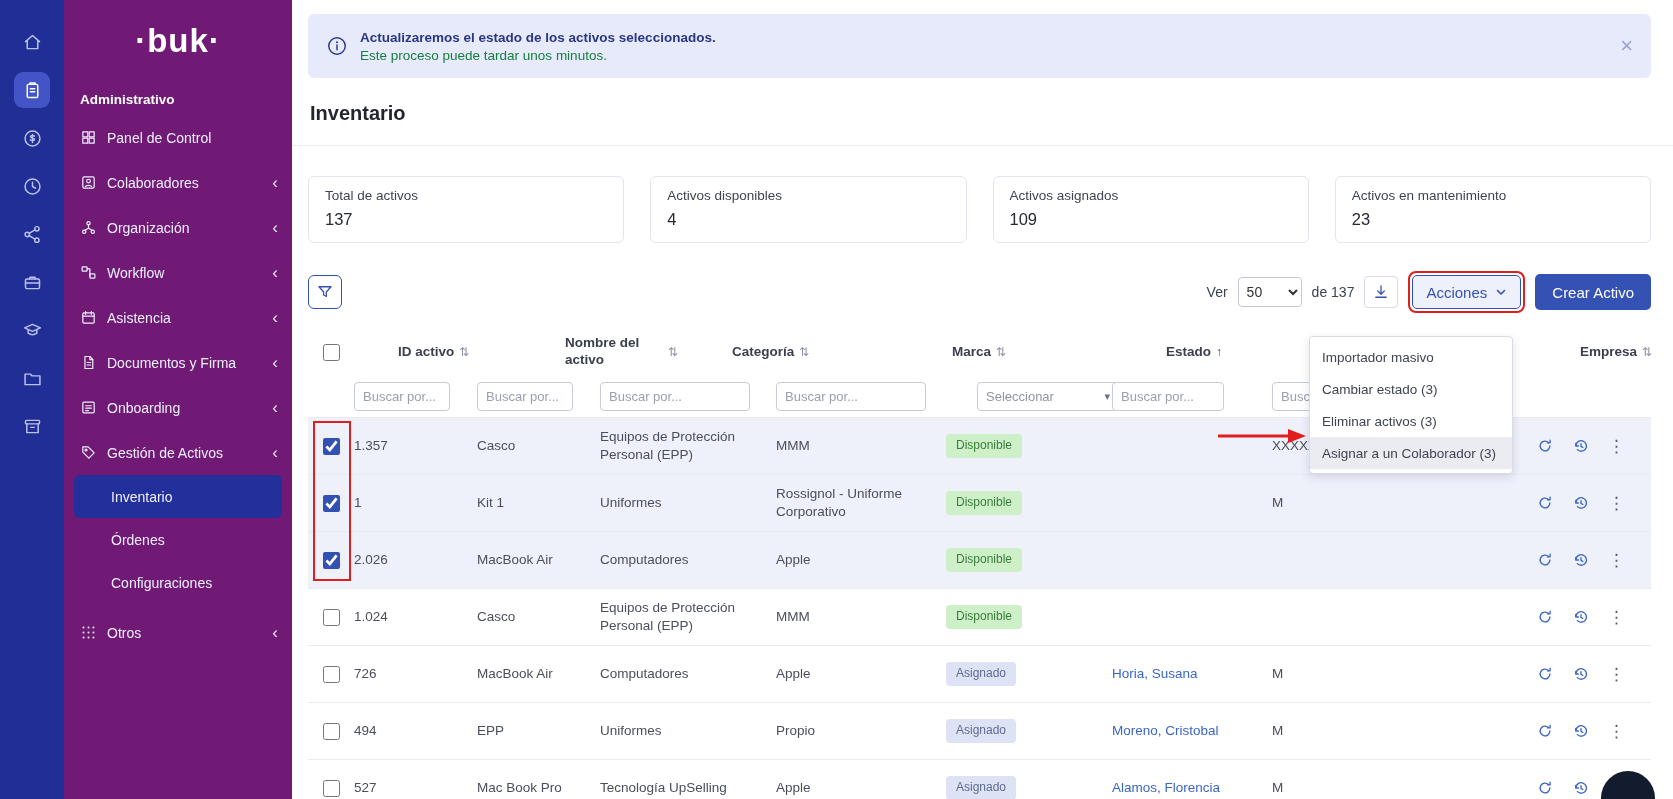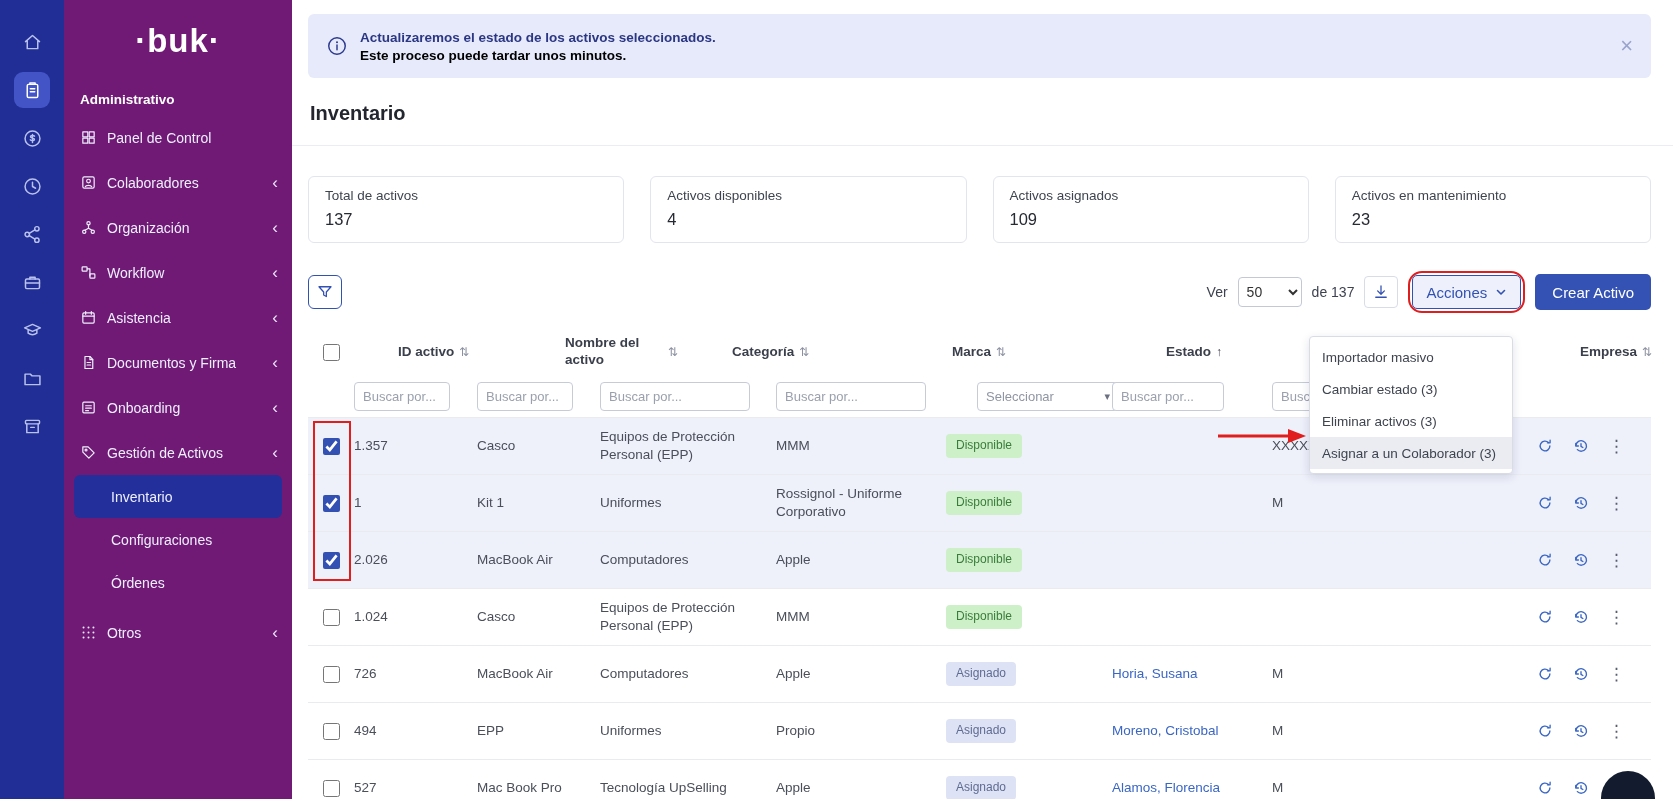--- a/index.html
+++ b/index.html
@@ -25,40 +25,40 @@
   .menu-gap { height:6px; }
 
   
   main { position:absolute; left:292px; top:0; right:0; bottom:0; padding:14px 22px 0 16px; background:#fff; }
 
   .banner { height:64px; background:#e6eafb; border-radius:6px; display:flex; align-items:center; padding:0 18px; gap:12px; }
   .banner-icon { color:#2d3a8f; flex:none; }
   .banner-icon svg { width:22px; height:22px; }
   .banner-text { font-size:13.5px; }
   .b1 { font-weight:bold; color:#2c3784; margin-bottom:3px; }
-  .b2 { color:#000000;font-weight:bold; }
+  .b2 { color:#15803d; }
   .banner-close { margin-left:auto; color:#9aa3cc; font-size:22px; cursor:pointer; line-height:1; }
 
   .page-title { font-size:20px; font-weight:600; color:#23262e; margin:24px 0 20px 2px; }
   .divider { border-top:1px solid #ecedf2; margin:0 -22px 0 -16px; }
 
   .stats { display:flex; gap:26px; margin-top:30px; }
   .stat-card { flex:1; border:1px solid #e2e5ee; border-radius:6px; padding:11px 16px 13px; background:#fff; }
   .stat-label { font-size:13.5px; color:#3e4450; }
   .stat-value { font-size:16.5px; color:#262a33; margin-top:7px; }
 
   .toolbar { display:flex; align-items:center; margin-top:28px; gap:10px; }
   .icon-btn { width:34px; height:34px; border:1px solid #3351b3; background:#fff; border-radius:6px; color:#3351b3; display:flex; align-items:center; justify-content:center; cursor:pointer; }
   .icon-btn svg { width:18px; height:18px; }
   .toolbar-spacer { flex:1; }
   .ver-label, .of-total { font-size:14px; color:#3c4250; }
   .ver-select { height:30px; width:64px; border:1px solid #c2c8d6; border-radius:4px; font-size:14px; color:#333; padding:0 4px; background:#fff; font-family:inherit; }
   .dl-btn { width:34px; height:32px; border:1px solid #d8dce8; border-radius:4px; background:#fff; color:#3351b3; display:flex; align-items:center; justify-content:center; cursor:pointer; }
   .dl-btn svg { width:18px; height:18px; }
-  .anno-wrap { border:2px solid #e01e1e; padding:2px; border-radius:14px; }
+  .anno-wrap { border:2px solid #e01e1e; padding:2px; border-radius:8px; }
   .btn-outline { height:34px; padding:0 13px; border:1px solid #3351b3; color:#3351b3; background:#eef1fc; border-radius:5px; font-size:15px; display:flex; align-items:center; gap:8px; cursor:pointer; font-family:inherit; }
   .btn-outline svg { width:12px; height:12px; }
   .btn-primary { height:36px; padding:0 17px; background:#3352b4; border:none; color:#fff; border-radius:5px; font-size:15px; cursor:pointer; font-family:inherit; }
 
   
   .table { margin-top:16px; }
   .grid { display:grid; grid-template-columns:46px 123px 123px 176px 170px 166px 160px 150px 1fr; align-items:center; }
   .thead { height:46px; font-size:13.5px; font-weight:bold; color:#3a3f4b;gap:44px; }
   .hcell { display:flex; align-items:center; gap:5px; padding-right:10px; line-height:1.25; }
   .sort { color:#8a90a0; font-size:12px; font-weight:normal; }
@@ -223,24 +223,24 @@
           <circle cx="8.5" cy="8.5" r="1.4"></circle>
         </svg>
       <span class="mi-label">Gestión de Activos</span>
       <span class="chev">‹</span>
     </div>
 
     <div class="sub-item active">
         <span>Inventario</span>
       </div>
     <div class="sub-item">
+        <span>Órdenes</span>
+      </div>
+    <div class="sub-item">
         <span>Configuraciones</span>
-      </div>
-    <div class="sub-item">
-        <span>Órdenes</span>
       </div>
 
     <div class="menu-gap"></div>
     <div class="menu-item">
       <svg viewBox="0 0 24 24">
           <g fill="currentColor" stroke="none">
             <circle cx="5" cy="5" r="1.4"></circle>
             <circle cx="12" cy="5" r="1.4"></circle>
             <circle cx="19" cy="5" r="1.4"></circle>
             <circle cx="5" cy="12" r="1.4"></circle>

